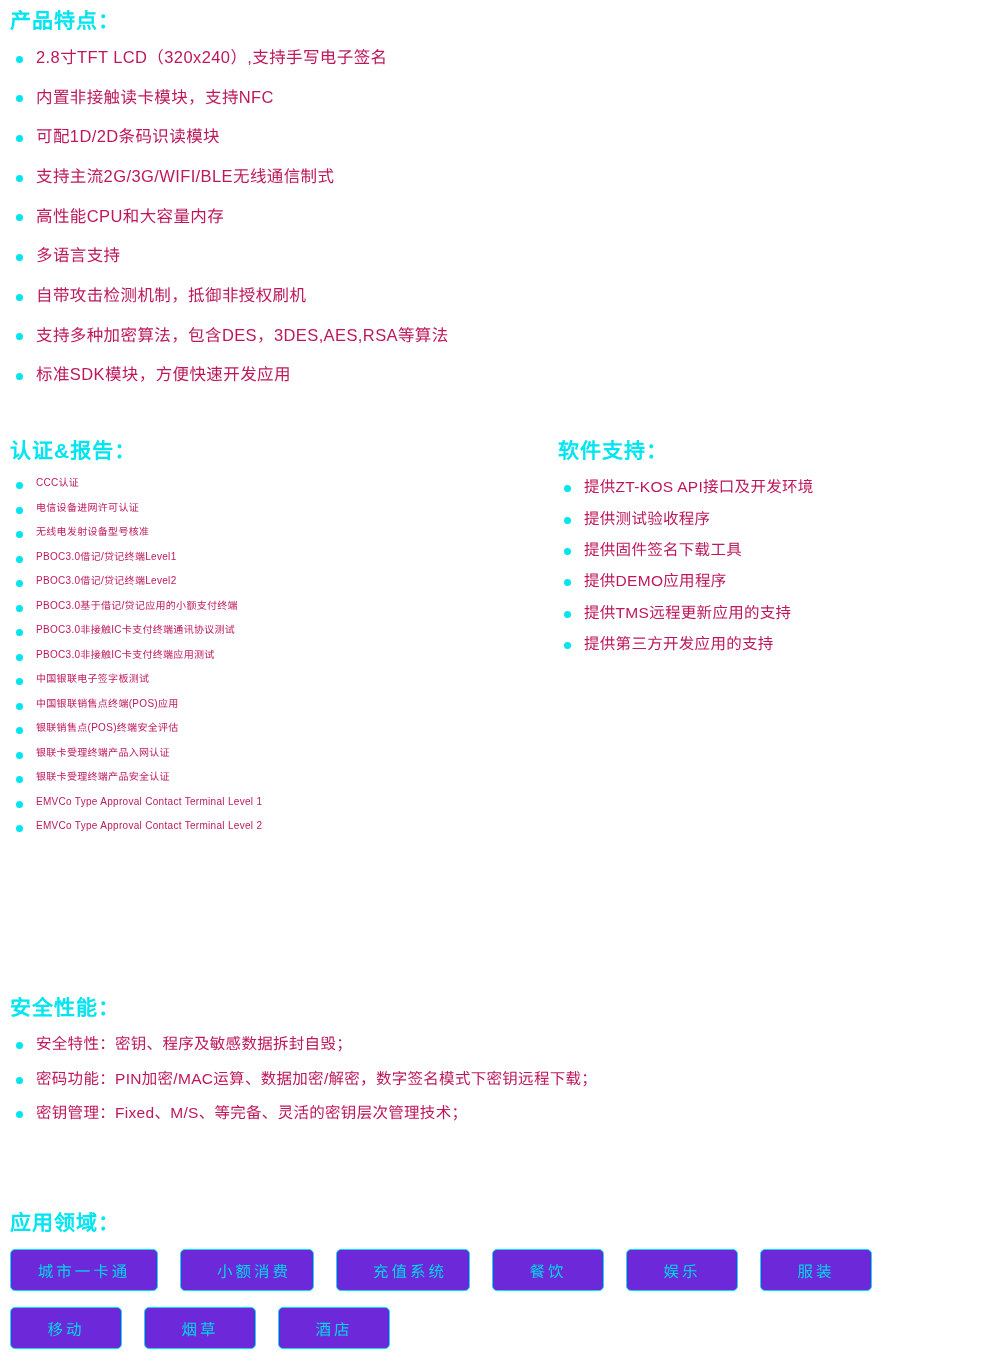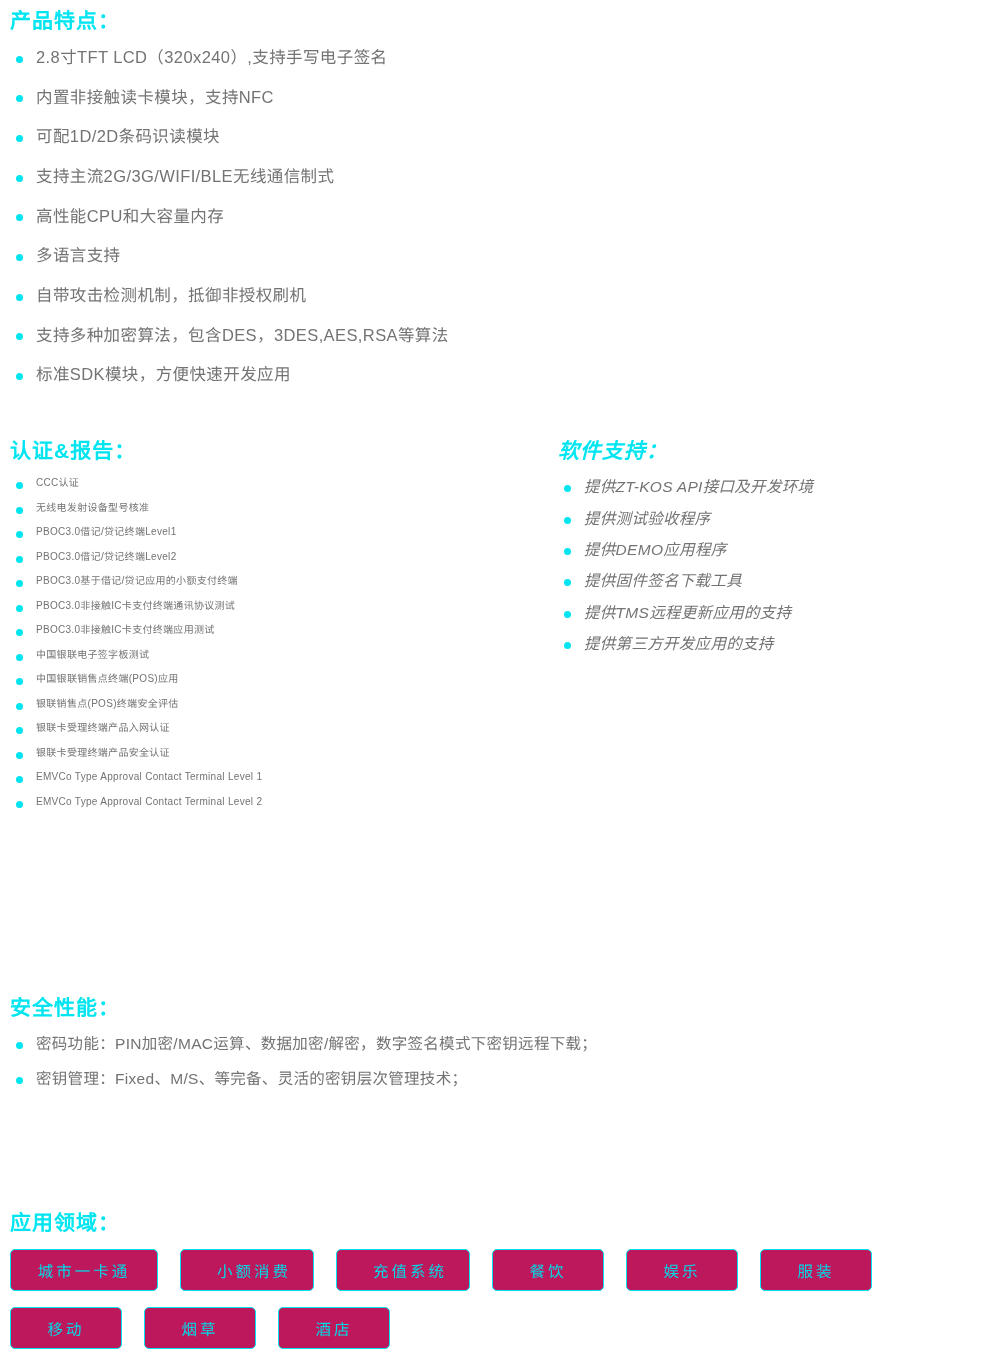--- a/index.html
+++ b/index.html
@@ -32,21 +32,21 @@
     line-height: 1.2;
   }
   ul.bullets {
     list-style: none;
     margin: 0;
     padding: 0;
   }
   ul.bullets li {
     position: relative;
     padding-left: 26px;
-    color: #737373;
+    color: #be185d;
     line-height: 1.25;
   }
   ul.bullets li::before {
     content: "";
     position: absolute;
     left: 6px;
     top: 0.52em;
     width: 7px;
     height: 7px;
     border-radius: 50%;
@@ -78,21 +78,20 @@
     margin-bottom: 12px;
     letter-spacing: 0.3px;
   }
 
   
   #software-block {
     position: absolute;
     left: 558px;
     top: 438px;
     width: 420px;
-    font-style: italic;
   }
   #software-block ul.bullets li {
     font-size: 15.5px;
     margin-bottom: 12px;
     letter-spacing: 0.3px;
   }
 
   
   #security-block {
     position: absolute;
@@ -121,21 +120,21 @@
   }
   .tag {
     border: 1.6px solid #00e5f0;
     border-radius: 5px;
     color: #00d9e6;
     font-size: 15.5px;
     letter-spacing: 3px;
     padding: 9px 22px;
     text-align: center;
     white-space: nowrap;
-    background: #be185d;
+    background: #6d28d9;
     box-sizing: border-box;
   }
   .tag.w-wide { min-width: 148px; }
   .tag.w-mid  { min-width: 120px; padding-left: 36px; }
   .tag.w-narr { min-width: 112px; }
 </style>
 </head>
 <body>
 
 <div class="page">
@@ -152,20 +151,21 @@
       <li>自带攻击检测机制，抵御非授权刷机</li>
       <li>支持多种加密算法，包含DES，3DES,AES,RSA等算法</li>
       <li>标准SDK模块，方便快速开发应用</li>
     </ul>
   </section>
 
   <section id="cert-block">
     <h2 class="section-title">认证&amp;报告：</h2>
     <ul class="bullets">
       <li>CCC认证</li>
+      <li>电信设备进网许可认证</li>
       <li>无线电发射设备型号核准</li>
       <li>PBOC3.0借记/贷记终端Level1</li>
       <li>PBOC3.0借记/贷记终端Level2</li>
       <li>PBOC3.0基于借记/贷记应用的小额支付终端</li>
       <li>PBOC3.0非接触IC卡支付终端通讯协议测试</li>
       <li>PBOC3.0非接触IC卡支付终端应用测试</li>
       <li>中国银联电子签字板测试</li>
       <li>中国银联销售点终端(POS)应用</li>
       <li>银联销售点(POS)终端安全评估</li>
       <li>银联卡受理终端产品入网认证</li>
@@ -173,30 +173,31 @@
       <li>EMVCo Type Approval Contact Terminal Level 1</li>
       <li>EMVCo Type Approval Contact Terminal Level 2</li>
     </ul>
   </section>
 
   <section id="software-block">
     <h2 class="section-title">软件支持：</h2>
     <ul class="bullets">
       <li>提供ZT-KOS API接口及开发环境</li>
       <li>提供测试验收程序</li>
+      <li>提供固件签名下载工具</li>
       <li>提供DEMO应用程序</li>
-      <li>提供固件签名下载工具</li>
       <li>提供TMS远程更新应用的支持</li>
       <li>提供第三方开发应用的支持</li>
     </ul>
   </section>
 
   <section id="security-block">
     <h2 class="section-title">安全性能：</h2>
     <ul class="bullets">
+      <li>安全特性：密钥、程序及敏感数据拆封自毁；</li>
       <li>密码功能：PIN加密/MAC运算、数据加密/解密，数字签名模式下密钥远程下载；</li>
       <li>密钥管理：Fixed、M/S、等完备、灵活的密钥层次管理技术；</li>
     </ul>
   </section>
 
   <section id="apps-block">
     <h2 class="section-title">应用领域：</h2>
     <div class="tags">
       <span class="tag w-wide">城市一卡通</span>
       <span class="tag w-mid">小额消费</span>

